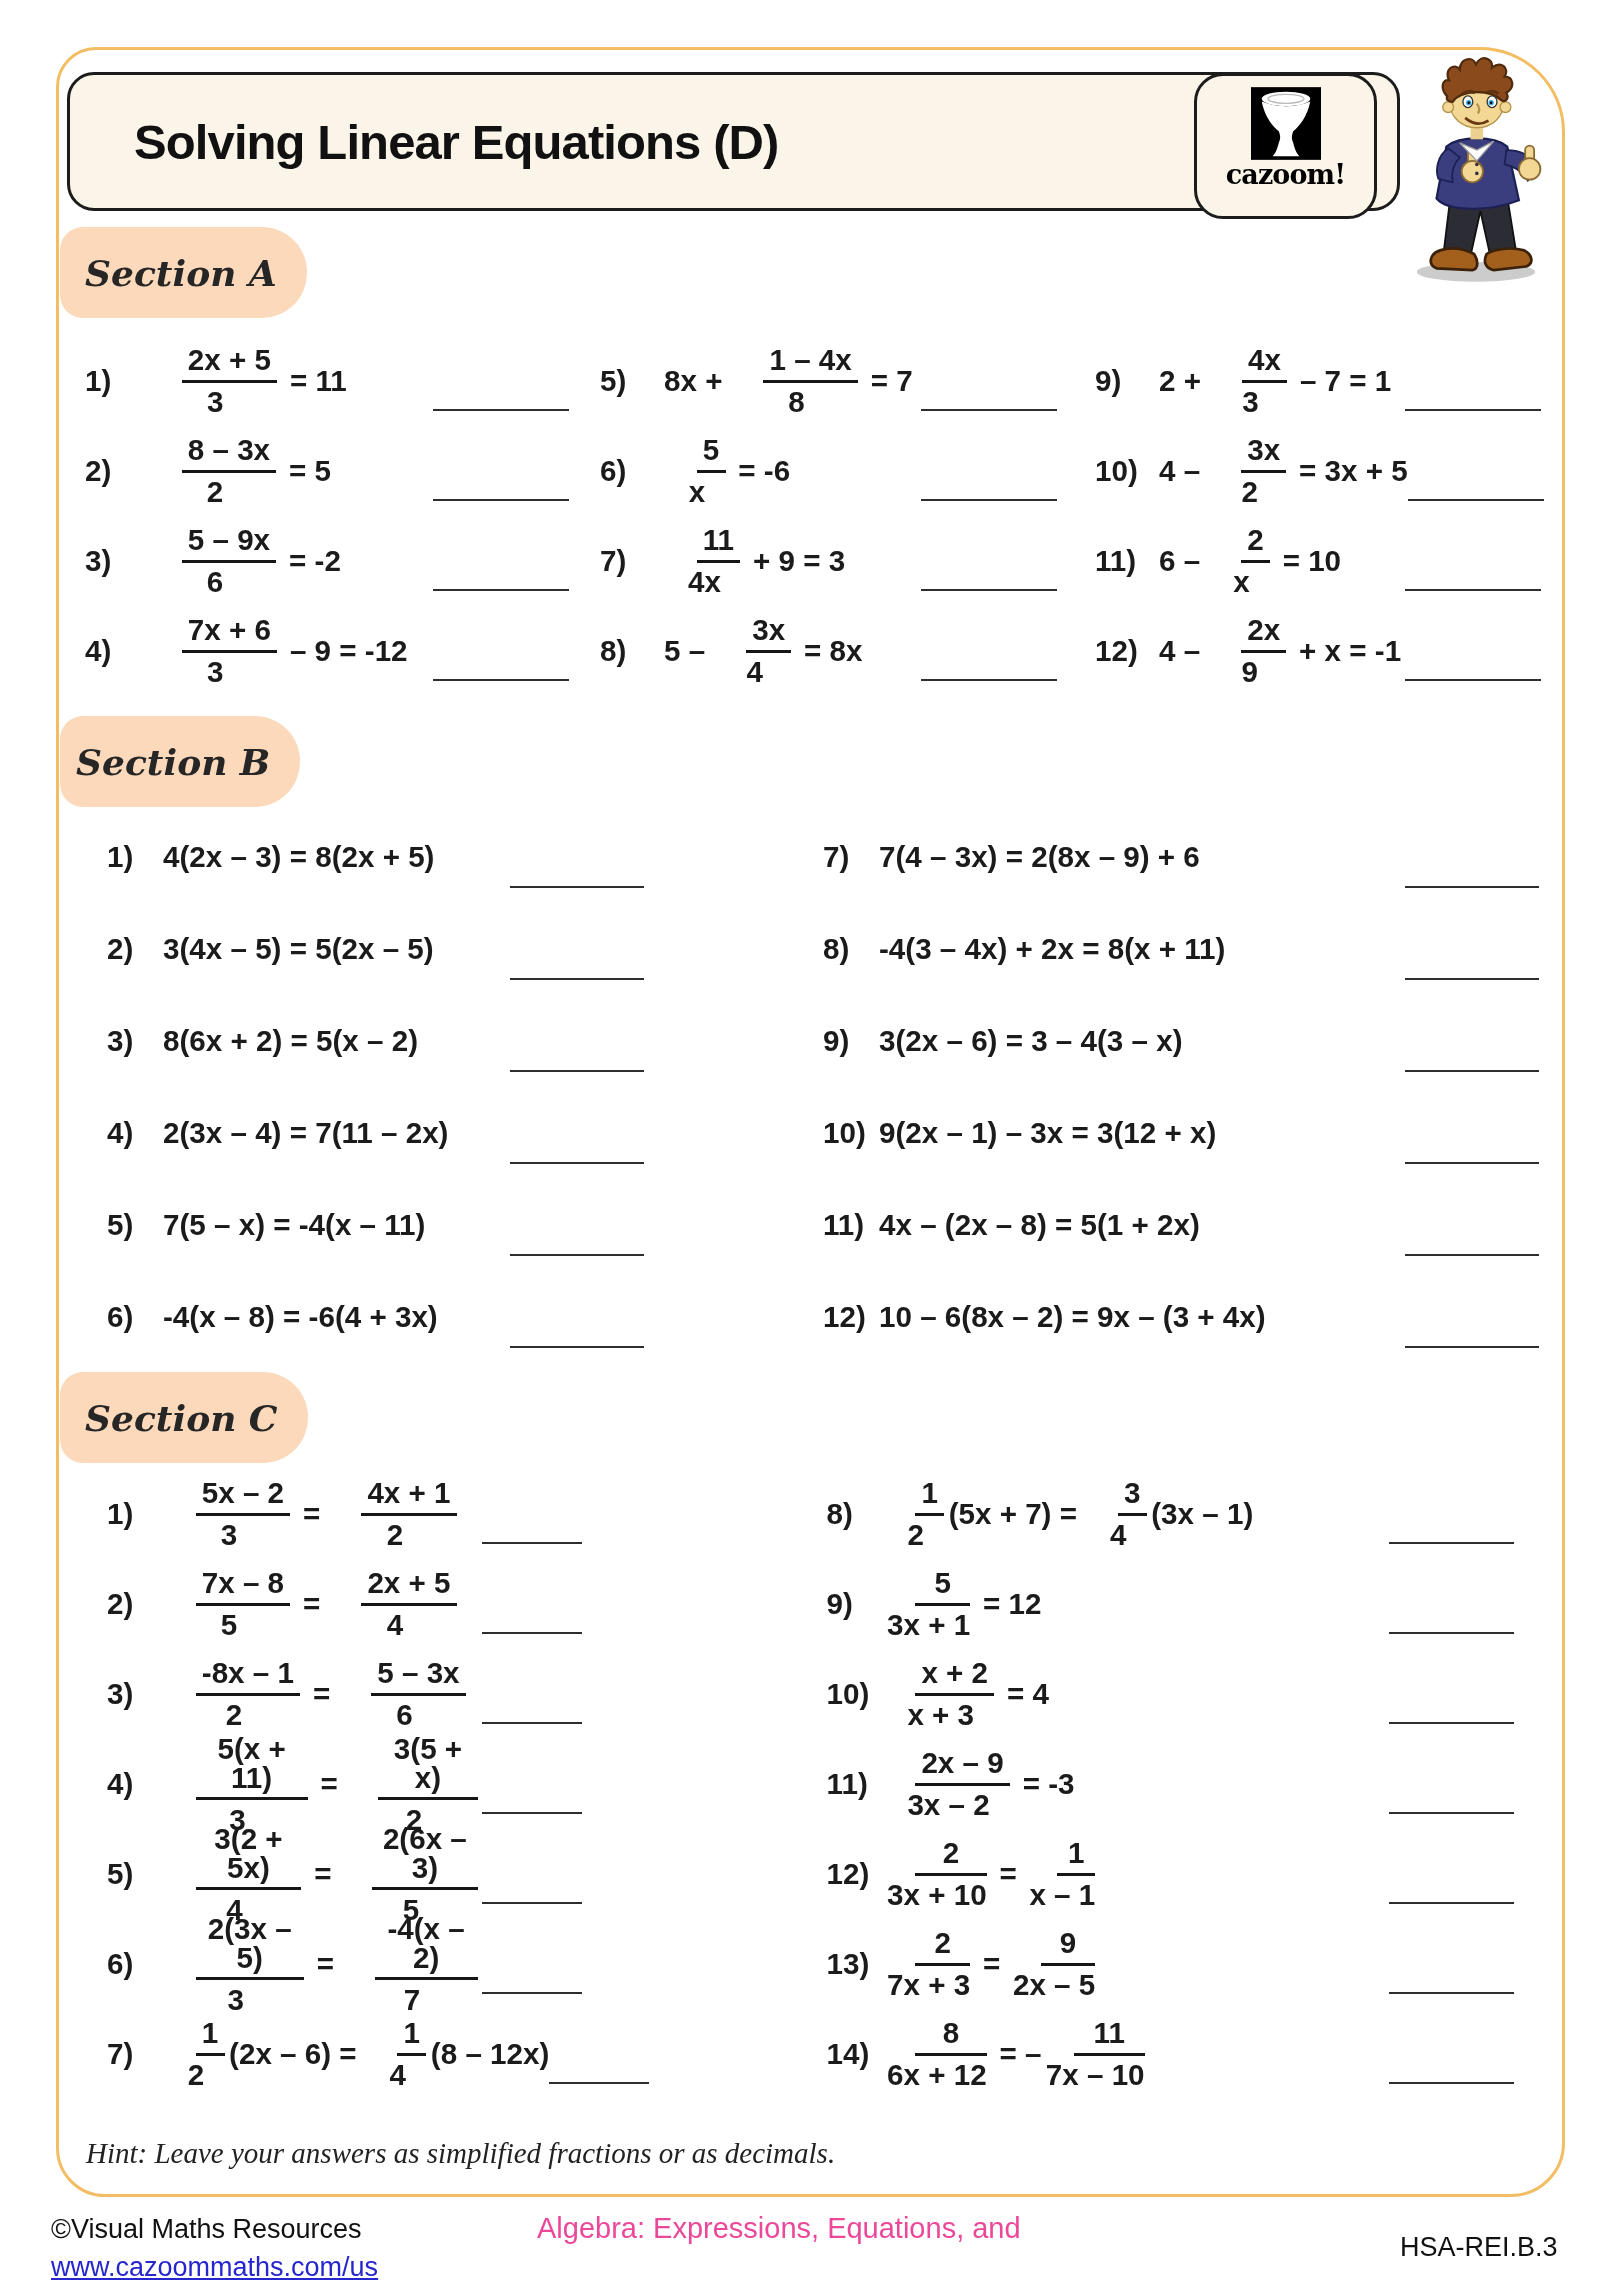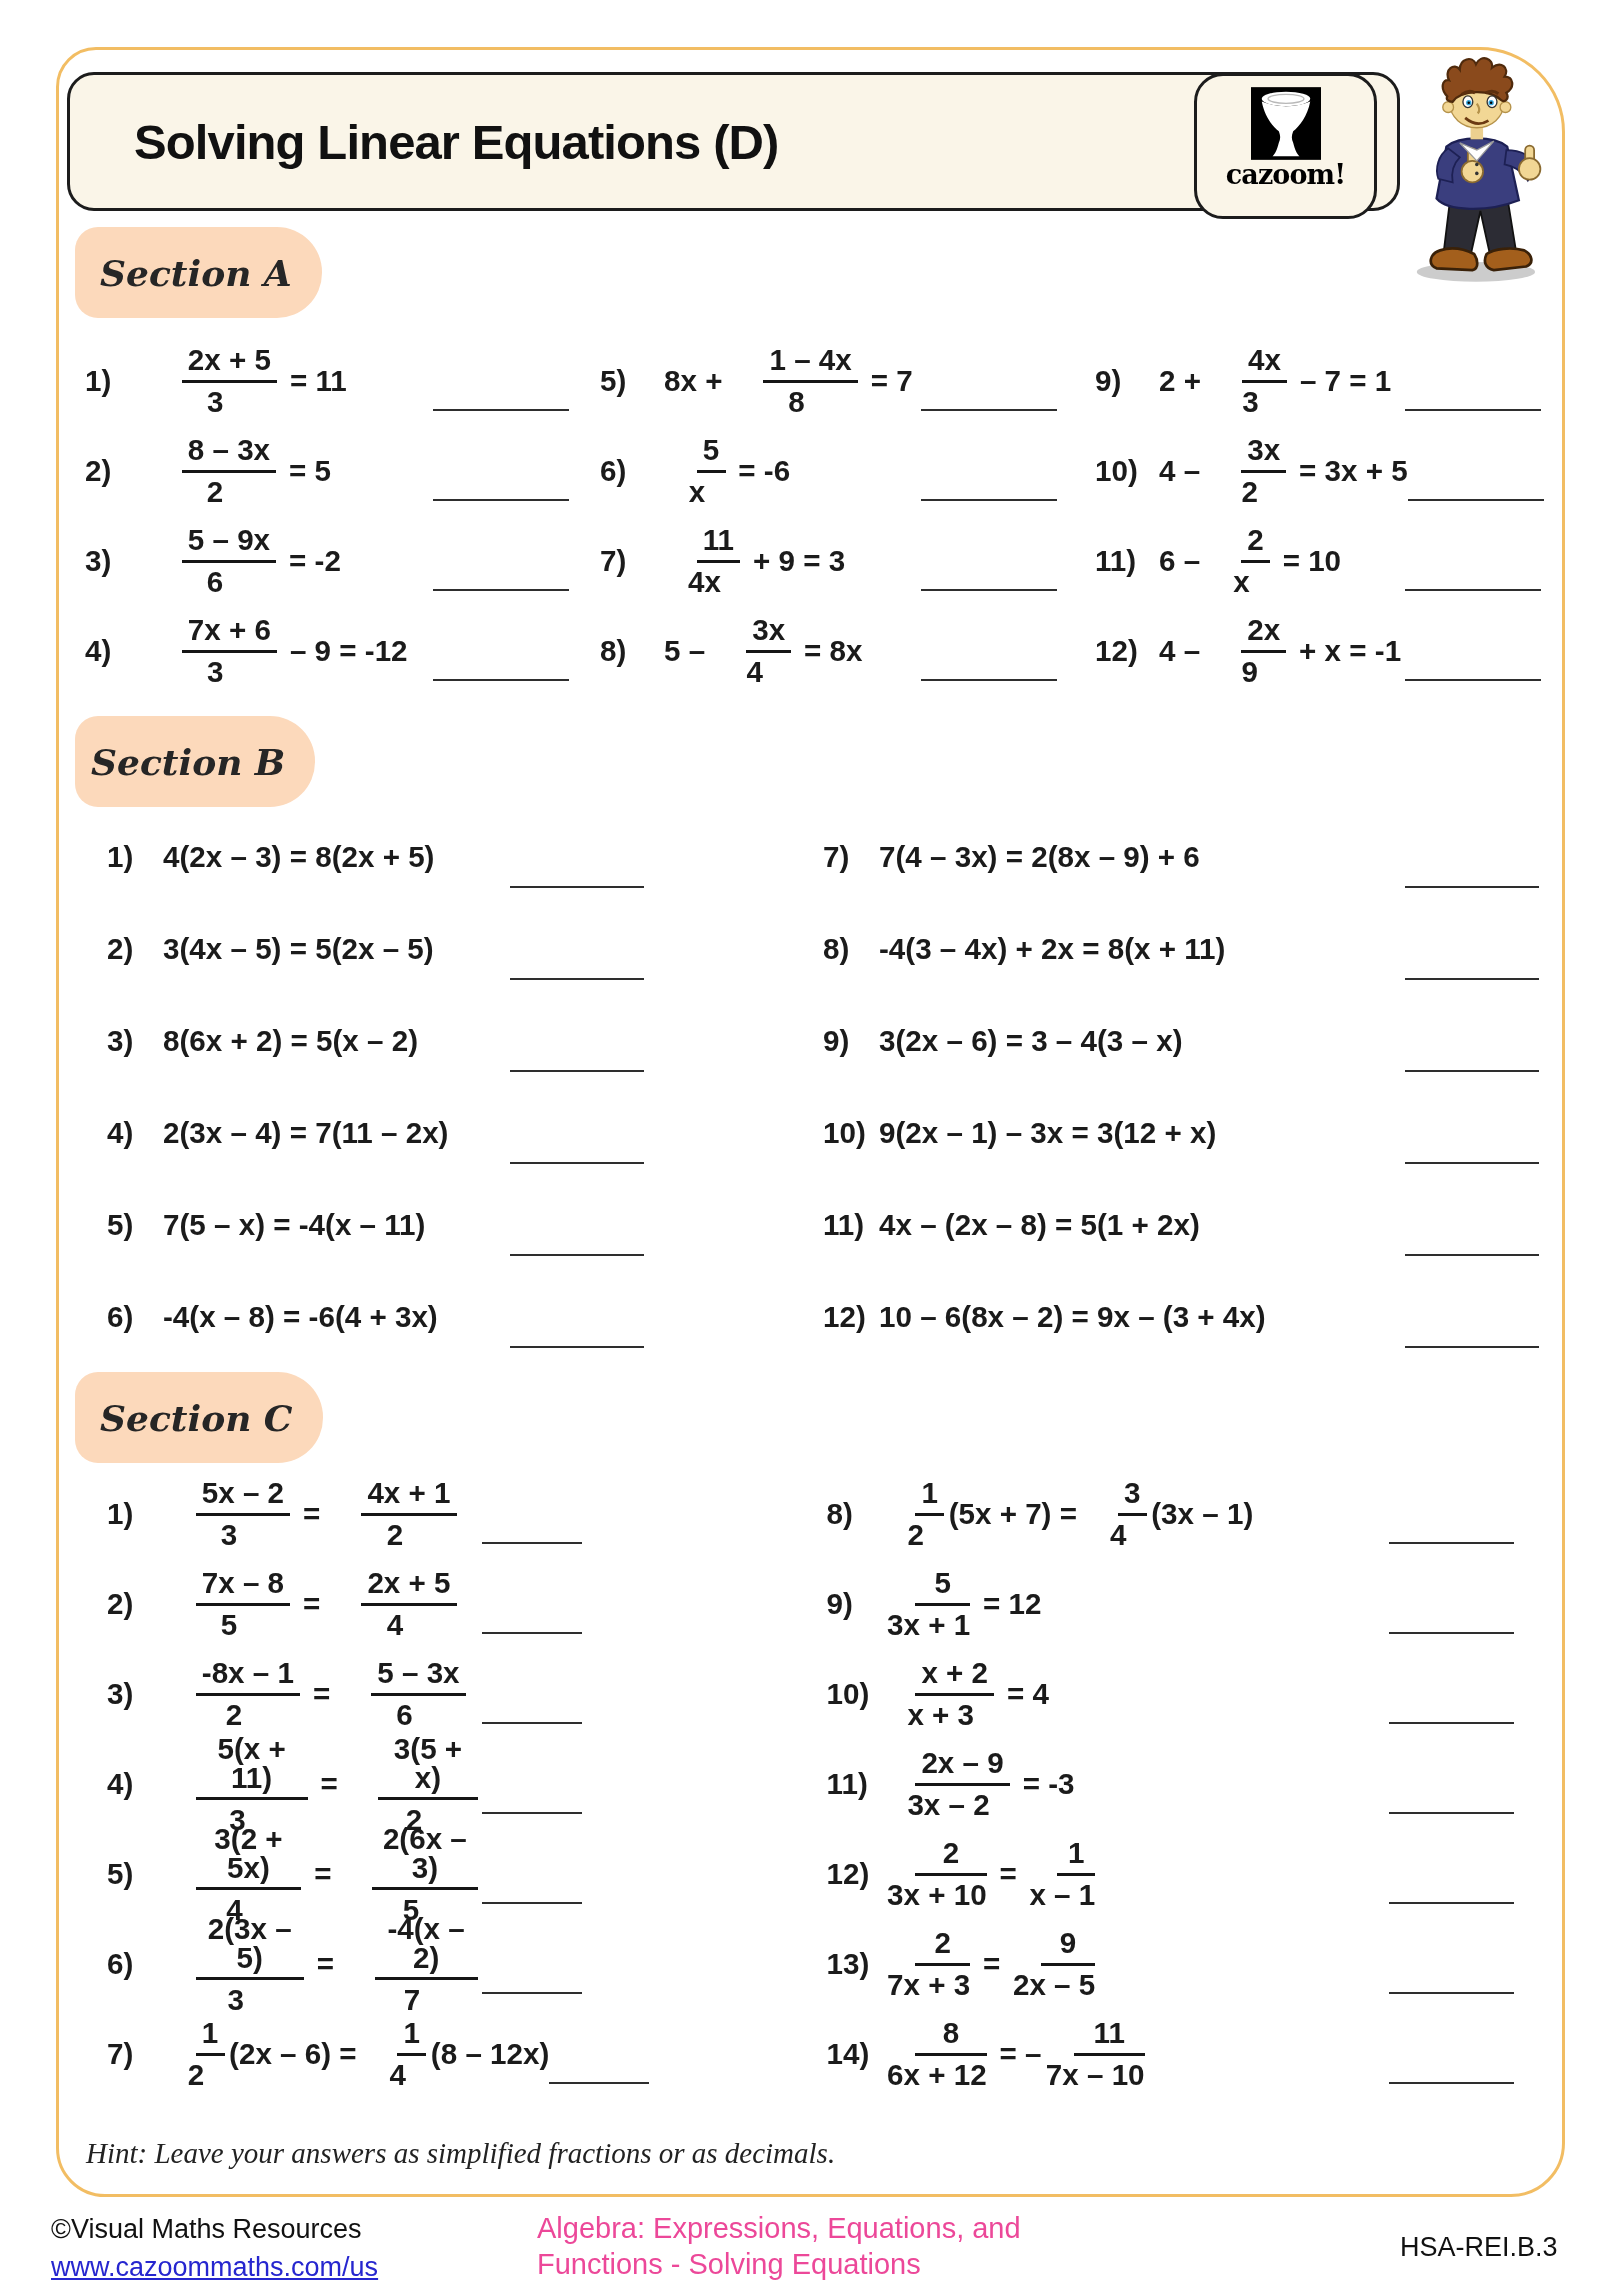--- a/index.html
+++ b/index.html
@@ -20,21 +20,21 @@
   .logo-box{position:absolute;left:1194px;top:73px;width:183px;height:146px;
             background:#faf5e8;border:3.6px solid #1c1c1c;border-radius:29px;
             display:flex;flex-direction:column;align-items:center;box-sizing:border-box;}
   .logo-square{margin-top:10.7px;width:70px;height:73px;}
   .logo-word{font-family:"DejaVu Serif",serif;font-weight:700;font-size:27px;
              letter-spacing:-0.9px;color:#000;line-height:1;margin-top:1.8px;}
 
   .mascot{position:absolute;left:1397px;top:57px;width:165px;height:231px;}
 
   
-  .chip{position:absolute;left:75px;height:91px;background:#fcd9bb;
+  .chip{position:absolute;left:60px;height:91px;background:#fcd9bb;
         border-radius:23px 45px 45px 23px;display:flex;align-items:center;
         padding:0 30px 0 25px;}
   .chip span{font-family:"DejaVu Serif",serif;font-style:italic;font-weight:700;
              font-size:36px;color:#262626;}
   .chip-a{top:227px;}
   .chip-b{top:716px;padding-left:16px;}
   .chip-c{top:1372px;}
 
   
   .probs{position:absolute;display:grid;grid-auto-flow:column;}
@@ -571,18 +571,17 @@
     </div>
 
   <div class="hint">Hint: Leave your answers as simplified fractions or as decimals.</div>
 
   <div class="foot-left">
     <div>©Visual Maths Resources</div>
     <a class="foot-link">www.cazoommaths.com/us</a>
   </div>
   <div class="foot-center">
     <div>Algebra: Expressions, Equations, and</div>
-    <div>Functions - Solving Equations</div>
   </div>
   <div class="foot-right">HSA-REI.B.3</div>
 
 </div>
 
 
 </body></html>

